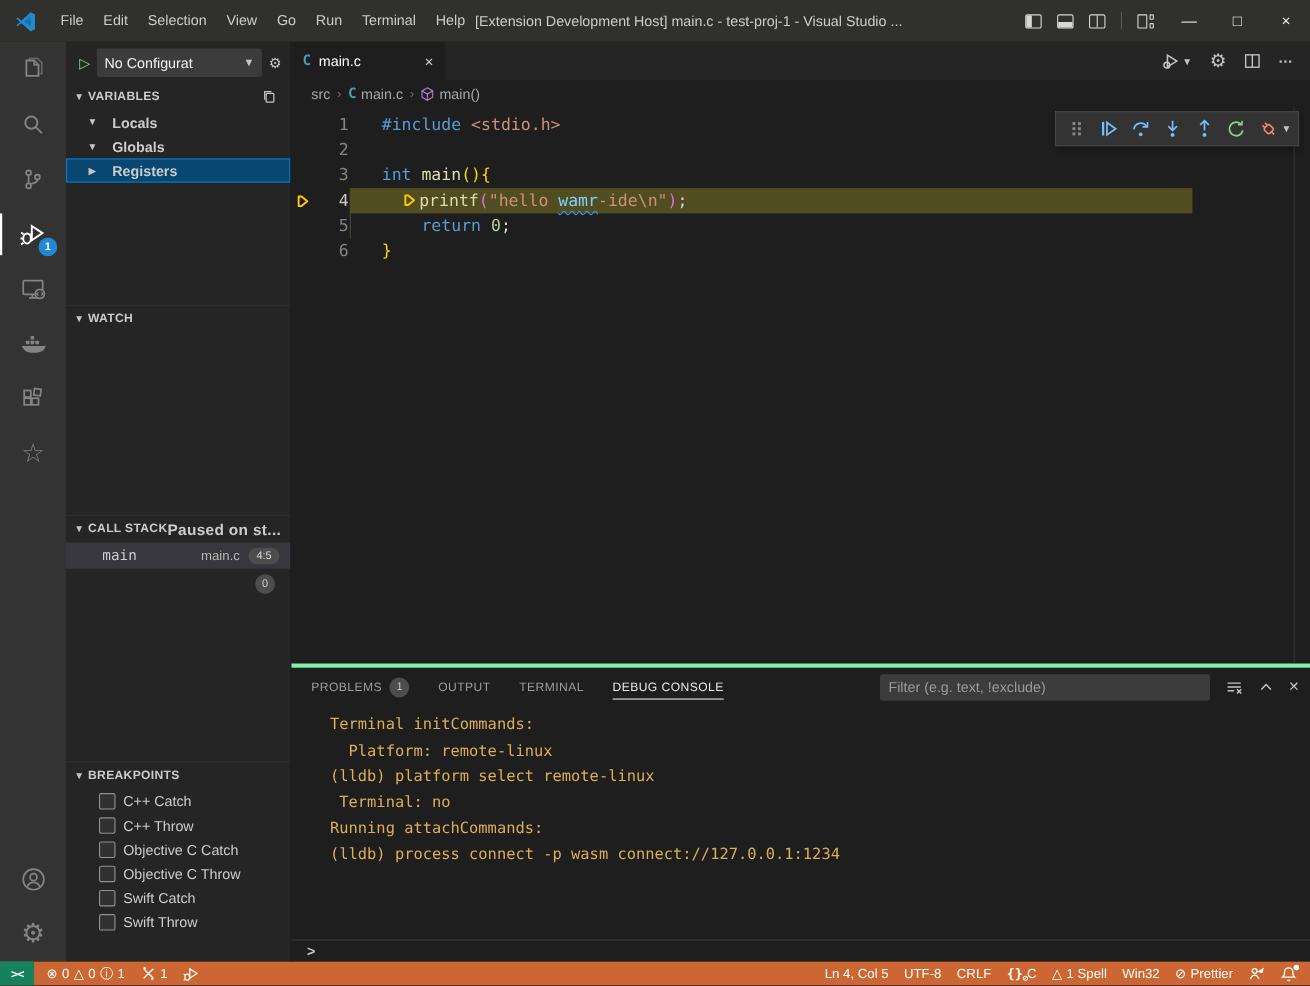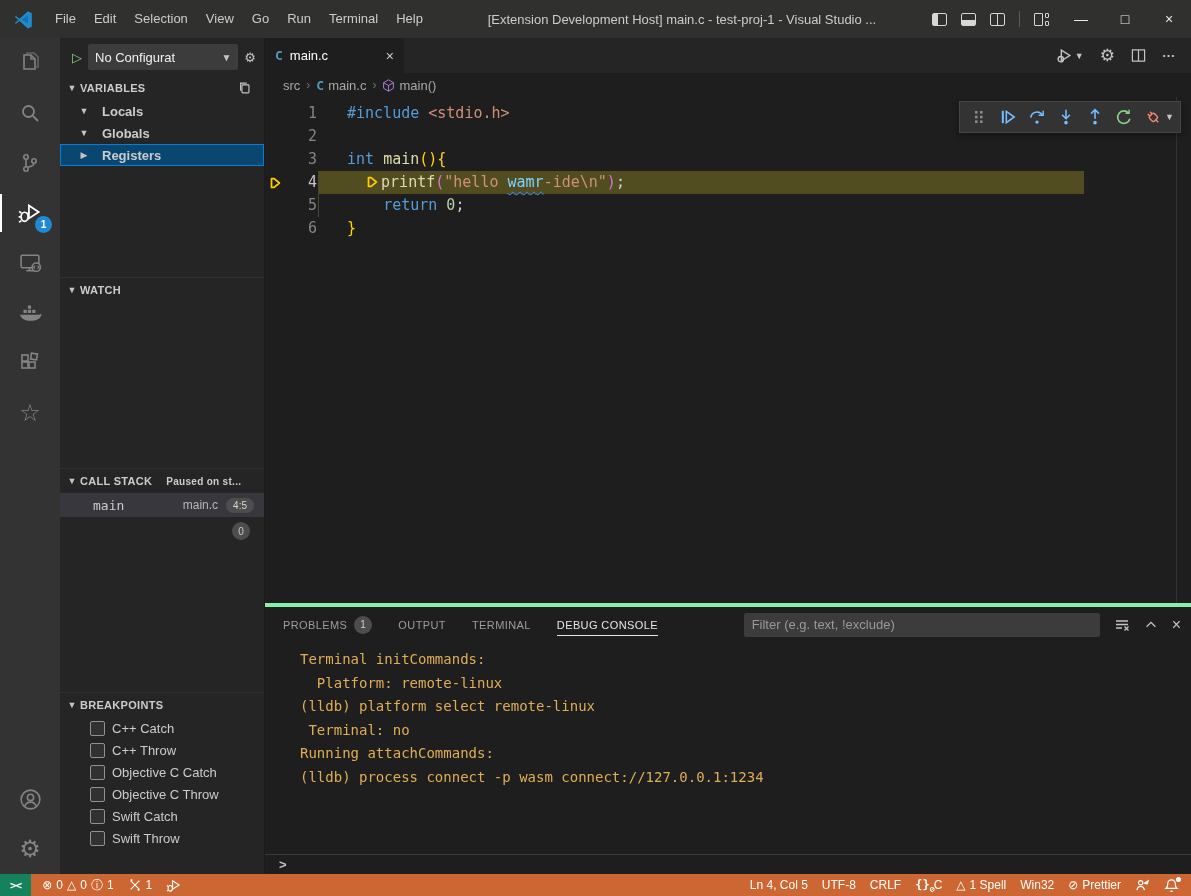--- a/index.html
+++ b/index.html
@@ -5,21 +5,21 @@
   * { box-sizing: border-box; margin: 0; padding: 0; }
   html,body { width:1191px; height:896px; overflow:hidden; background:#1e1e1e;
     font-family:"Liberation Sans", sans-serif; color:#cccccc; font-size:13px; }
   svg { display:block; }
 
   
   .titlebar { height:38px; background:#30302f; display:flex; align-items:center; }
   .vscode-logo { width:46px; display:flex; justify-content:center; }
   .menus { display:flex; }
   .menu-item { padding:0 9px; line-height:38px; color:#cccccc; font-size:13px; cursor:default; }
-  .win-title { flex:1; text-align:center; color:#cccccc; font-size:13px; white-space:nowrap; overflow:hidden; }
+  .win-title { flex:1; color:#cccccc; font-size:13px; white-space:nowrap; overflow:hidden; }
   .layout-controls { display:flex; align-items:center; gap:14px; margin-right:10px; }
   .lc-box { width:15px; height:13px; border:1px solid #d7d7d7; border-radius:2px; position:relative; }
   .lc-box.fill-left::before { content:""; position:absolute; left:0; top:0; bottom:0; width:5px; background:#d7d7d7; }
   .lc-box.fill-bottom::before { content:""; position:absolute; left:0; right:0; bottom:0; height:5px; background:#d7d7d7; }
   .lc-box.split::before { content:""; position:absolute; left:6px; top:0; bottom:0; width:1px; background:#d7d7d7; }
   .lc-sep { width:1px; height:16px; background:#5a5a5a; }
   .lc-grid { position:relative; width:15px; height:13px; }
   .lc-grid i { position:absolute; border:1px solid #d7d7d7; border-radius:1px; }
   .lc-grid i:nth-child(1){ left:0; top:0; width:9px; height:13px; }
   .lc-grid i:nth-child(2){ right:0; top:0; width:4px; height:5px; }
@@ -47,21 +47,21 @@
   .config-select { flex:1; height:26px; background:#3c3c3c; border:1px solid #3c3c3c; border-radius:2px;
     display:flex; align-items:center; padding:0 6px; color:#f0f0f0; font-size:13px; white-space:nowrap; overflow:hidden; }
   .config-select .chev { margin-left:auto; color:#c5c5c5; font-size:10px; }
   .gear-small { color:#c5c5c5; }
 
   .side-section { display:flex; flex-direction:column; overflow:hidden; border-top:1px solid #303031; }
   .side-section.first { border-top:none; }
   .sec-header { height:24px; display:flex; align-items:center; padding:0 4px 0 4px; font-size:11px; font-weight:bold;
     color:#cccccc; letter-spacing:.3px; flex:none; }
   .sec-header .twisty { width:16px; text-align:center; font-size:9px; color:#c5c5c5; }
-  .sec-header .hdr-extra { margin-left:14px; font-size:10px; font-weight:bold; color:#cccccc; white-space:nowrap; }
+  .sec-header .hdr-extra { font-size:14px; font-weight:bold; color:#cccccc; white-space:nowrap; }
   .sec-header .hdr-action { margin-left:auto; margin-right:8px; color:#c5c5c5; }
   .tree-row { height:22px; display:flex; align-items:center; padding-left:16px; font-size:13px; color:#cccccc; position:relative; }
   .tree-row .twisty { width:16px; text-align:center; font-size:9px; color:#c5c5c5; }
   .tree-row .lbl { font-weight:bold;padding-left:10px; }
   .tree-row.selected { background:#094771; outline:1px solid #007fd4; outline-offset:-1px; }
   .callstack-frame { height:24px; display:flex; align-items:center; background:#37373d; padding:0 10px 0 33px; }
   .callstack-frame .fn-name { font-family:"DejaVu Sans Mono", monospace; font-size:13px; color:#cccccc; }
   .callstack-frame .file { margin-left:auto; color:#b8b8b8; font-size:12px; }
   .pill-badge { background:#4d4d4d; color:#d7d7d7; border-radius:10px; font-size:10px; padding:2px 7px; margin-left:8px; }
   .pending-row { height:28px; display:flex; align-items:center; justify-content:flex-end; padding-right:14px; }
@@ -106,21 +106,21 @@
   .dt-btn { width:26px; height:26px; display:flex; align-items:center; justify-content:center; }
   .dt-chev { color:#c5c5c5; font-size:9px; margin-left:-4px; }
 
   
   .panel { height:271px; background:#1e1e1e; border-top:4px solid #86efac; display:flex; flex-direction:column; }
   .panel-header { height:35px; display:flex; align-items:center; padding:0 10px 0 18px; }
   .panel-tab { margin-right:26px; font-size:11px; letter-spacing:.4px; color:#9d9d9d; height:35px; display:flex;
     align-items:center; gap:7px; position:relative; }
   .panel-tab.active { color:#e7e7e7; }
   .panel-tab.active::after { content:""; position:absolute; left:0; right:0; bottom:6px; height:1px; background:#e7e7e7; }
-  .filter-box { margin-left:auto; width:356px; height:24px; background:#3c3c3c; border-radius:2px; display:flex; align-items:center;justify-content:center; }
+  .filter-box { margin-left:auto; width:300px; height:24px; background:#3c3c3c; border-radius:2px; display:flex; align-items:center;justify-content:center; }
   .filter-box input { width:100%; background:transparent; border:none; outline:none; color:#cccccc;
     font-family:"Liberation Sans",sans-serif; font-size:13px; padding:0 8px; }
   .filter-box input::placeholder { color:#9a9a9a; }
   .panel-actions { display:flex; align-items:center; gap:14px; margin-left:14px; color:#c5c5c5; }
   .console-body { flex:1; overflow:hidden; padding:6px 0 0 35px; font-family:"DejaVu Sans Mono", monospace; font-size:14px; }
   .console-line { height:23.5px; line-height:23.5px; color:#ddae56; white-space:pre; }
   .console-input-row { height:20px; border-top:1px solid #3c3c3c; display:flex; align-items:center; padding-left:14px;
     color:#c5c5c5; font-size:13px; font-weight:bold; flex:none; margin-top:4px; }
 
   

